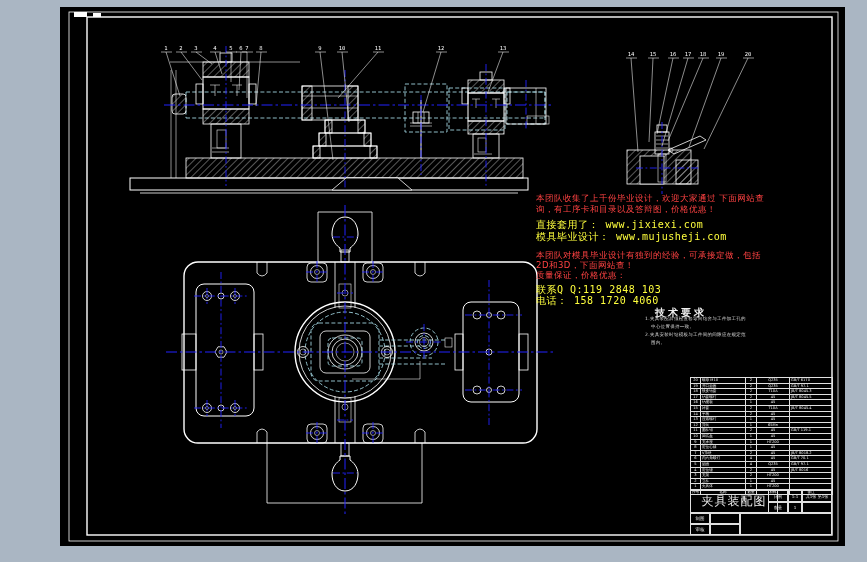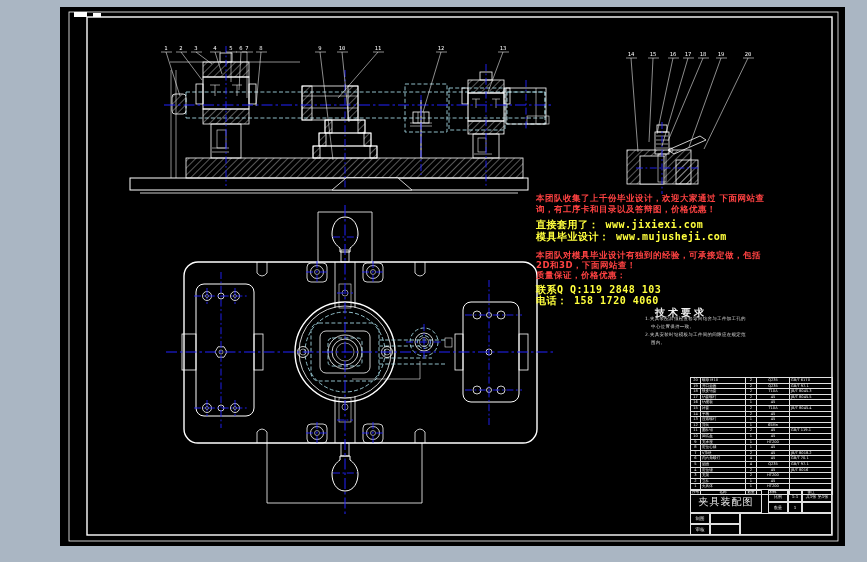--- a/index.html
+++ b/index.html
@@ -12,21 +12,21 @@
   .w5{stroke:#fff;fill:none;stroke-width:.55}
   .fr{stroke:#fff;fill:none;stroke-width:1.4}
   .hf{fill:url(#h);stroke:#fff;stroke-width:.8}
   .blk{fill:#000;stroke:#fff;stroke-width:.8}
   .c {stroke:#9fd2de;fill:none;stroke-width:.9;stroke-dasharray:4 2.2}
   .b {stroke:#2222ff;fill:none;stroke-width:1;stroke-dasharray:11 3 2.5 3}
   .b2{stroke:#2222ff;fill:none;stroke-width:.9;stroke-dasharray:7 2.5 1.8 2.5}
   .bl{fill:#fff;font-size:5.5px;font-family:"DejaVu Sans Mono",monospace}
   
   .overlay{position:absolute;white-space:nowrap}
-  .ad-line{position:absolute;left:0;white-space:nowrap;font-weight:bold;letter-spacing:.5px}
+  .ad-line{position:absolute;left:0;white-space:nowrap;font-weight:normal;letter-spacing:.5px}
   .ad-red{color:#ff4242;font-size:8.5px}
   .ad-yel{color:#ffff3d;font-size:10px;font-family:"DejaVu Sans Mono",monospace}
   .tech-title{position:absolute;left:10px;top:0;color:#efefef;font-size:10px;letter-spacing:3px;font-weight:bold}
   .tech-line{position:absolute;color:#dedede;font-size:4.5px;letter-spacing:.3px}
   
   #bom{position:absolute;left:690px;top:377px;width:142px}
   #bom table{border-collapse:collapse;width:142px;table-layout:fixed}
   #bom td{border:.5px solid #e0e0e0;font-size:3.6px;line-height:4.6px;height:4.6px;
           color:#eee;overflow:hidden;white-space:nowrap;padding:0 1px}
   #bom td.num{text-align:center}
@@ -567,21 +567,21 @@
           <td>名称</td>
           <td>数量</td>
           <td>材料</td>
           <td>备注</td>
         </tr>
       </tbody>
   </table>
 </div>
 
 <div id="tblock">
-  <div class="cell" style="left:0;top:0;width:72px;height:23px;font-size:10px;letter-spacing:1px">夹具装配图</div>
+  <div class="cell" style="left:0;top:0;width:88px;height:23px;font-size:12px;letter-spacing:1px">夹具装配图</div>
   <div class="cell" style="left:78px;top:0;width:20px;height:12px;font-size:4px">比例</div>
   <div class="cell" style="left:98px;top:0;width:14px;height:12px;font-size:4px">1:1</div>
   <div class="cell" style="left:112px;top:0;width:30px;height:12px;font-size:4px">共1张 第1张</div>
   <div class="cell" style="left:78px;top:12px;width:20px;height:11px;font-size:4px">数量</div>
   <div class="cell" style="left:98px;top:12px;width:14px;height:11px;font-size:4px">1</div>
   <div class="cell" style="left:112px;top:12px;width:30px;height:11px;font-size:4px"></div>
   <div class="cell" style="left:0;top:23px;width:20px;height:11px;font-size:4.5px">制图</div>
   <div class="cell" style="left:20px;top:23px;width:30px;height:11px"></div>
   <div class="cell" style="left:0;top:34px;width:20px;height:11px;font-size:4.5px">审核</div>
   <div class="cell" style="left:20px;top:34px;width:30px;height:11px"></div>

